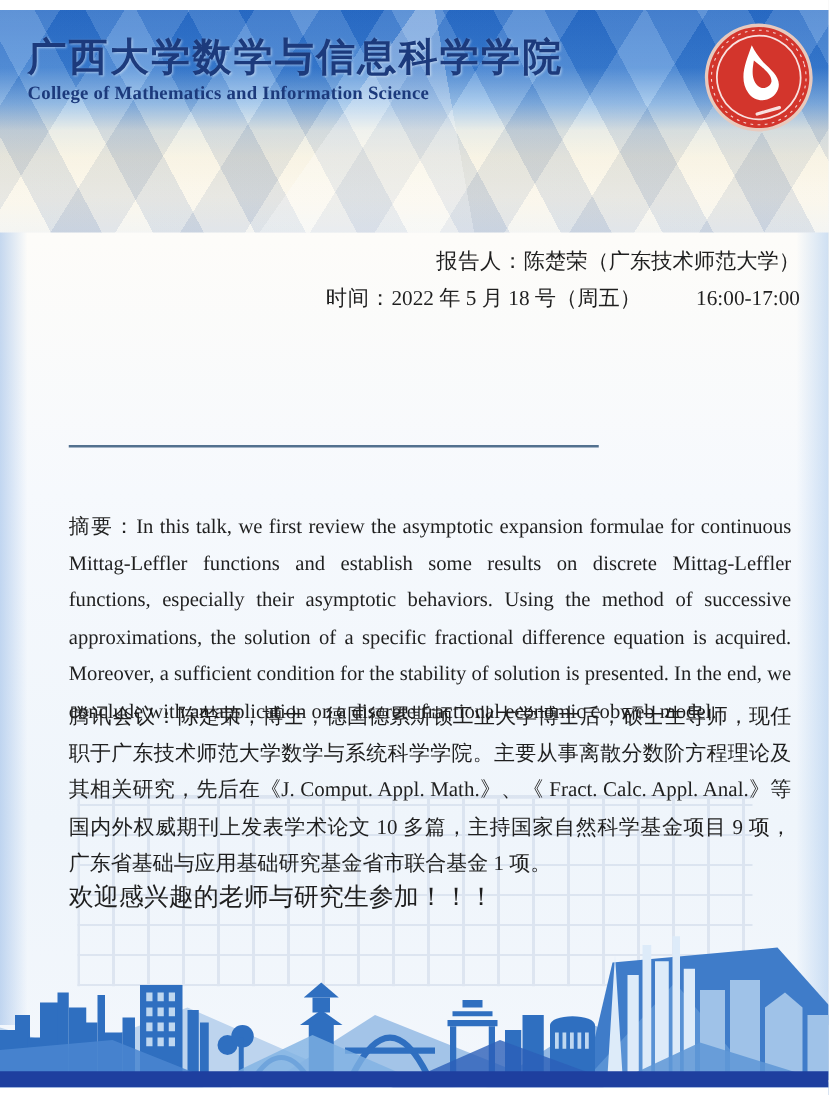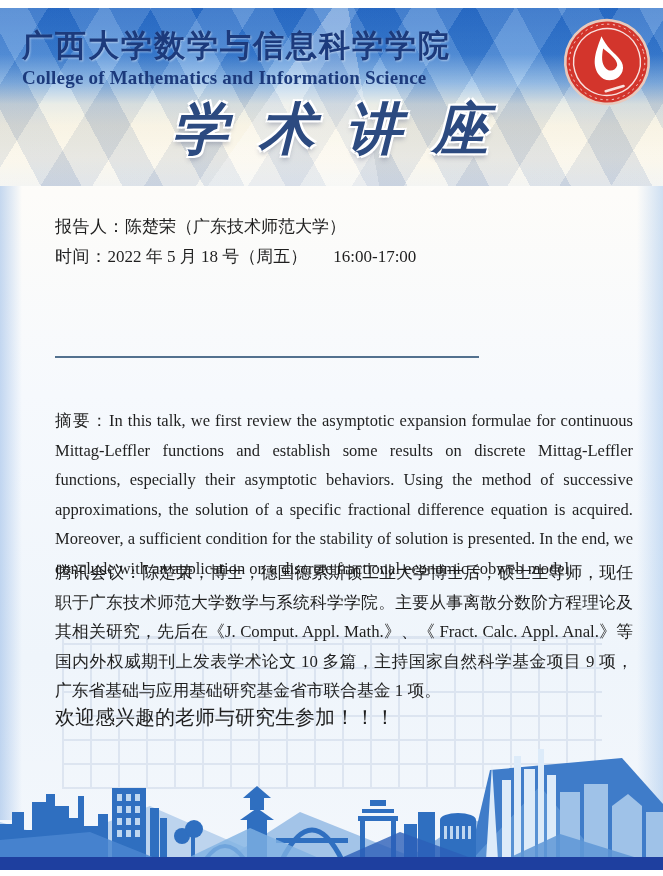--- a/index.html
+++ b/index.html
@@ -17,35 +17,35 @@
       repeating-linear-gradient(62deg, rgba(255,255,255,.12) 0 36px, rgba(25,75,165,.10) 36px 72px),
       repeating-linear-gradient(-58deg, rgba(255,255,255,.14) 0 44px, rgba(18,65,150,.09) 44px 88px),
       linear-gradient(180deg,#2b70ca 0%,#3b80d3 26%,#8fbbe6 42%,#e3e7e0 54%,#f6f0dc 66%,#faf5e6 84%,#f1f2ef 100%);
   }
   .college{position:absolute;top:20px;left:22px;line-height:1.15;}
   .college-cn{
     font-family:"Liberation Sans",sans-serif;font-weight:bold;font-size:31px;
     color:#1c3a7c;letter-spacing:2px;text-shadow:1px 1px 2px rgba(255,255,255,.45);
   }
   .college-en{
-    font-family:"Liberation Serif",serif;font-weight:bold;font-size:19px;
+    font-family:"Liberation Serif",serif;font-weight:bold;font-size:15px;
     color:#1c3a7c;margin-top:3px;letter-spacing:.2px;
   }
   .seal{position:absolute;top:10px;right:12px;width:88px;height:88px;transform:rotate(-16deg);}
   .banner{
     position:absolute;top:84px;left:0;right:0;text-align:center;
     font-family:"DejaVu Serif","Liberation Serif",serif;
     font-weight:bold;font-style:italic;font-size:56px;color:#2c4a80;
     letter-spacing:.55em;padding-left:.5em;
     text-shadow:-2px -2px 0 #fff,2px -2px 0 #fff,-2px 2px 0 #fff,2px 2px 0 #fff,0 4px 5px rgba(90,100,130,.45);
   }
   
-  .info{position:absolute;top:212px;left:55px;width:585px;font-size:17px;line-height:29.5px;}
+  .info{position:absolute;top:194px;left:55px;width:585px;font-size:17px;line-height:29.5px;text-align:right;}
   .lbl{letter-spacing:.5px;}
-  .time-range{margin-left:26px;}
+  .time-range{margin-left:44px;}
   .divider{position:absolute;top:356px;left:55px;width:424px;height:0;border-top:2px solid #53718f;}
   .abstract{position:absolute;top:406px;left:55px;width:578px;font-size:16.5px;line-height:29.5px;text-align:justify;}
   .bio{position:absolute;top:558px;left:55px;width:578px;font-size:16.8px;line-height:29.5px;text-align:justify;z-index:2;}
   .welcome{position:absolute;top:704px;left:55px;font-size:20px;z-index:2;}
   
   .watermark{
     position:absolute;top:636px;left:62px;width:540px;height:150px;opacity:.10;z-index:1;
     background:
       repeating-linear-gradient(90deg,#35599a 0 2px,transparent 2px 28px),
       repeating-linear-gradient(0deg,#35599a 0 2px,transparent 2px 24px);
@@ -75,21 +75,20 @@
       <circle cx="50" cy="50" r="49" fill="#e8c9bd"></circle>
       <circle cx="50" cy="50" r="46" fill="#d3352c"></circle>
       <circle cx="50" cy="50" r="38" fill="none" stroke="#ffffff" stroke-width="1.6" opacity=".85"></circle>
       <circle cx="50" cy="50" r="43" fill="none" stroke="#ffffff" stroke-width="1" stroke-dasharray="2.5 4" opacity=".8"></circle>
       <path d="M52,20 C42,34 32,46 37,61 C41,73 57,75 64,65 C70,56 63,47 58,38 C55,32 53,26 52,20 Z" fill="#ffffff"></path>
       <path d="M50,34 C46,42 43,50 47,57 C50,62 57,62 60,57 C62,52 58,46 55,41 Z" fill="#d3352c"></path>
       <circle cx="50" cy="66" r="3.5" fill="#ffffff"></circle>
       <rect x="38" y="80" width="24" height="3" rx="1.5" fill="#ffffff" opacity=".85"></rect>
     </svg>
 
-    <div class="banner">学术讲座</div>
   </div>
 
   <div class="info">
     <div class="line">
       <span class="lbl">报告人：</span><span>陈楚荣（广东技术师范大学）</span>
     </div>
     <div class="line">
       <span class="lbl">时间：</span><span>2022 年 5 月 18 号（周五）</span><span class="time-range">16:00-17:00</span>
     </div>
   </div>

